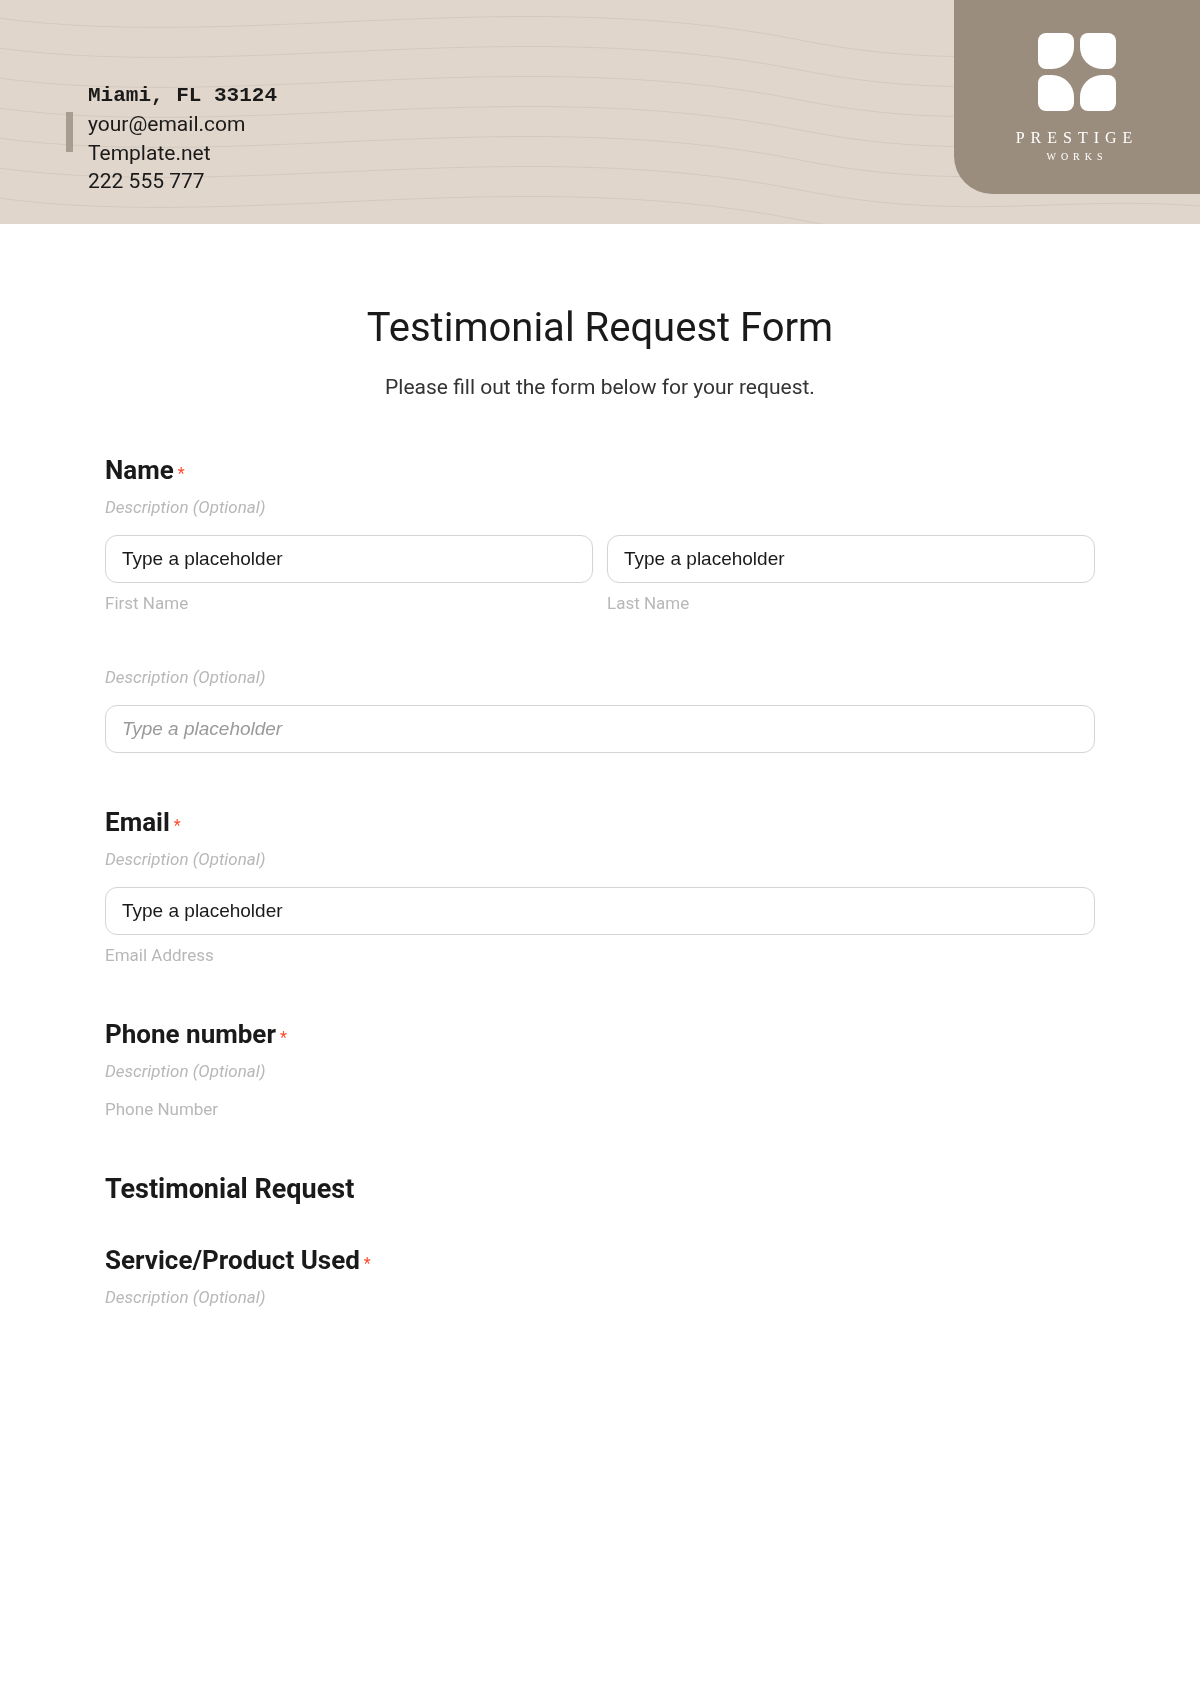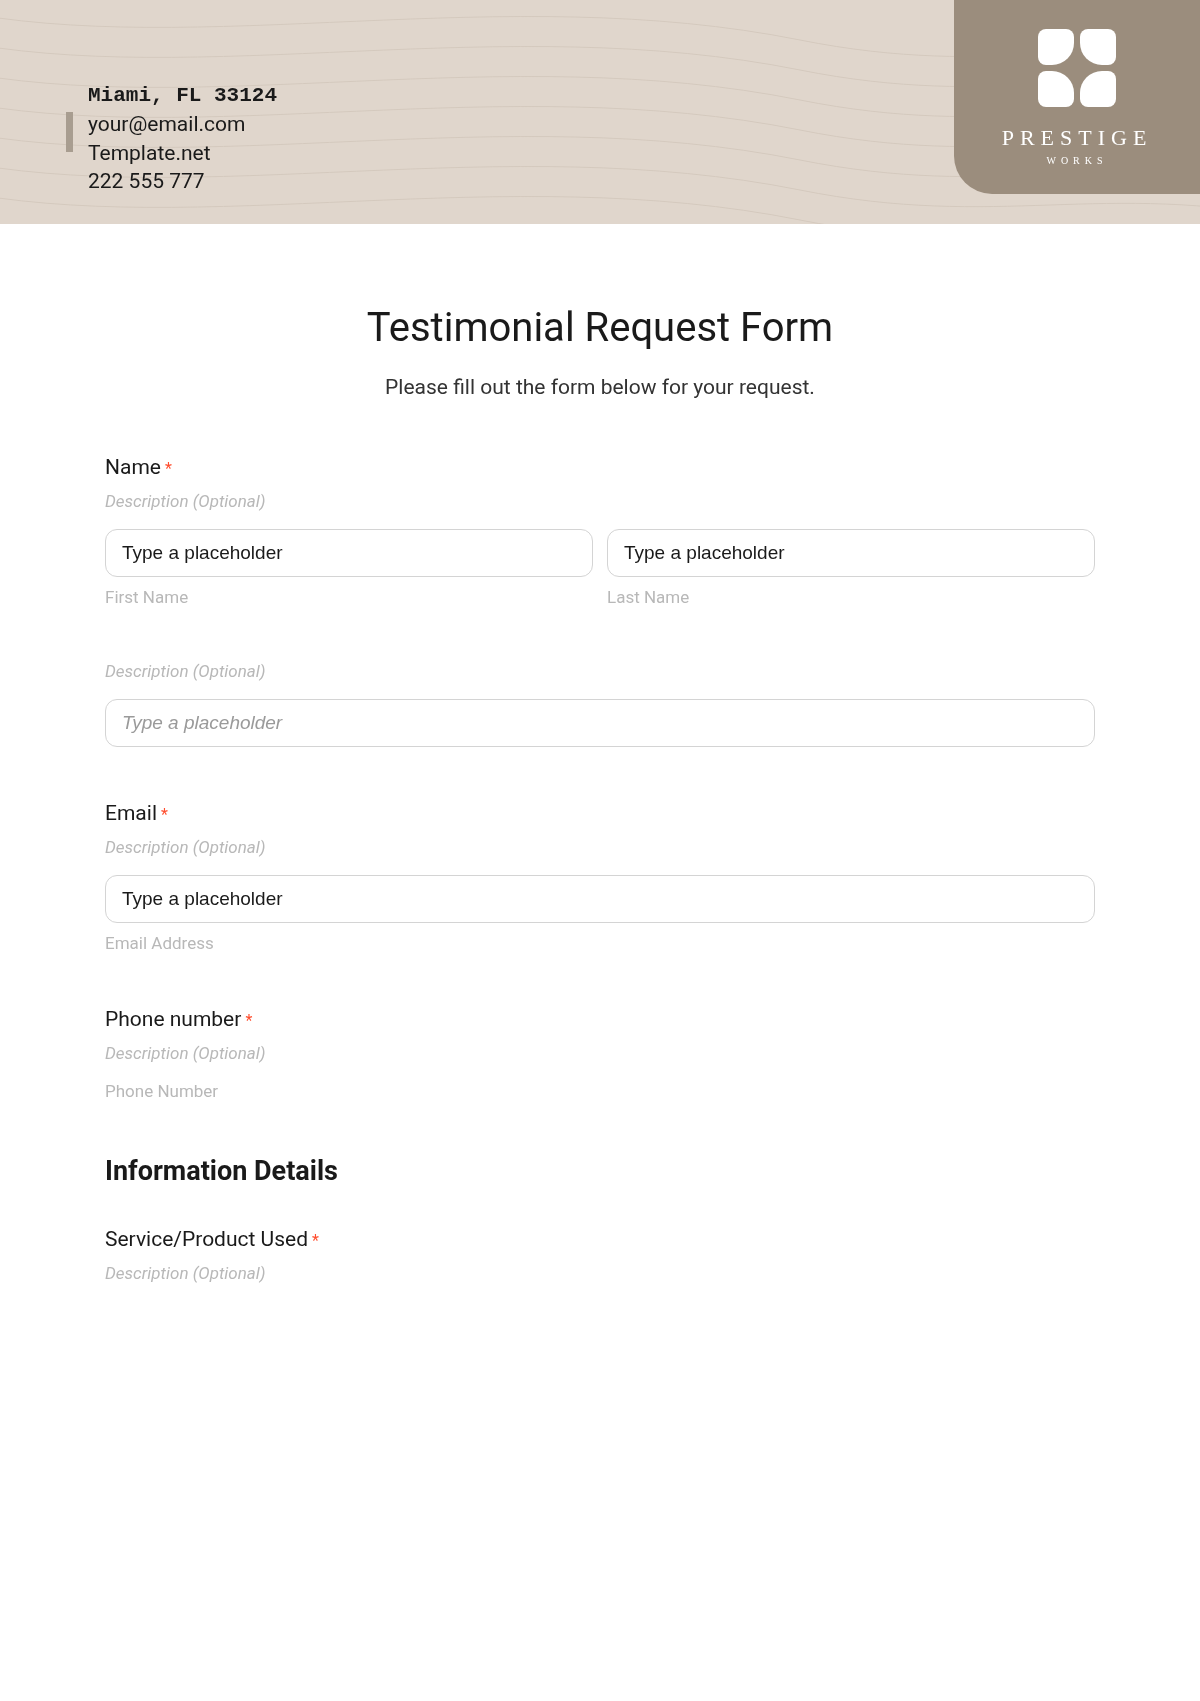--- a/index.html
+++ b/index.html
@@ -54,21 +54,21 @@
     color: #fff;
   }
   .logo-mark { width: 78px; height: 78px; margin-bottom: 18px; position: relative; }
   .logo-mark span {
     position: absolute; width: 36px; height: 36px; background: #fff; border-radius: 8px;
   }
   .logo-mark span:nth-child(1){ left:0; top:0; border-bottom-right-radius:22px;}
   .logo-mark span:nth-child(2){ right:0; top:0; border-bottom-left-radius:22px;}
   .logo-mark span:nth-child(3){ left:0; bottom:0; border-top-right-radius:22px;}
   .logo-mark span:nth-child(4){ right:0; bottom:0; border-top-left-radius:22px;}
-  .logo-text { font-family: Georgia, "Times New Roman", serif; letter-spacing: 6px; font-size: 22px; font-weight: 500; }
+  .logo-text { font-family: Georgia, "Times New Roman", serif; letter-spacing: 6px; font-size: 16px; font-weight: 500; }
   .logo-sub  { font-family: Georgia, serif; letter-spacing: 5px; font-size: 10px; margin-top: 4px; }
   
   .main {
     padding: 80px 105px 40px 105px;
   }
   .form-title {
     text-align: center;
     font-size: 40px;
     font-weight: 400;
     color: #1a1a1a;
@@ -80,22 +80,22 @@
     color: #333;
     margin-bottom: 56px;
   }
   .section-heading {
     font-size: 27px;
     font-weight: 700;
     margin-bottom: 48px;
   }
   .field { margin-bottom: 54px; }
   .field-label {
-    font-size: 21px;
-    font-weight: 400;
+    font-size: 26px;
+    font-weight: 700;
     color: #1a1a1a;
   }
   .req { color: #ff4d2e; margin-left: 4px; }
   .field-desc {
     color: #b8b8b8;
     font-style: italic;
     font-size: 17px;
     margin-top: 12px;
     margin-bottom: 18px;
   }
@@ -198,21 +198,21 @@
   </div>
 
   <div class="field">
     <div>
       <span class="field-label">Phone number</span><span class="req">*</span>
     </div>
     <div class="field-desc">Description (Optional)</div>
     <div class="sublabel">Phone Number</div>
   </div>
 
-  <h2 class="section2-heading">Information Details</h2>
+  <h2 class="section2-heading">Testimonial Request</h2>
 
   <div class="field" style="margin-bottom:0">
     <div>
       <span class="field-label">Service/Product Used</span><span class="req">*</span>
     </div>
     <div class="field-desc" style="margin-bottom:0">Description (Optional)</div>
   </div>
 </div>
 
 </body></html>

